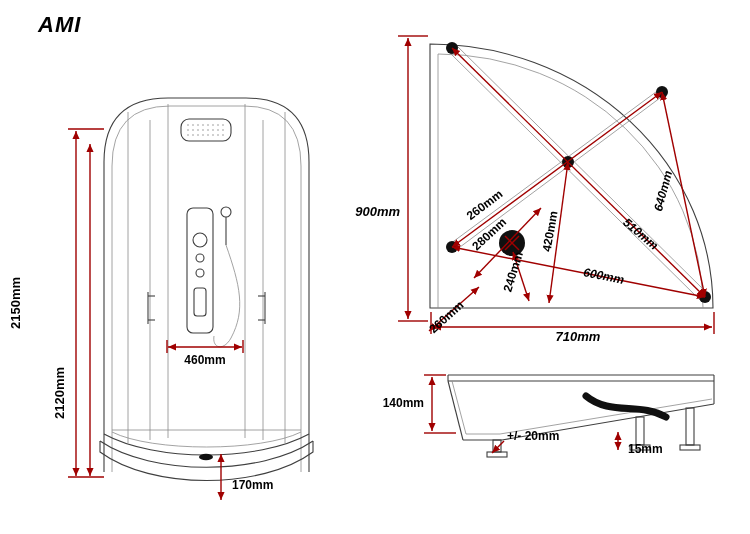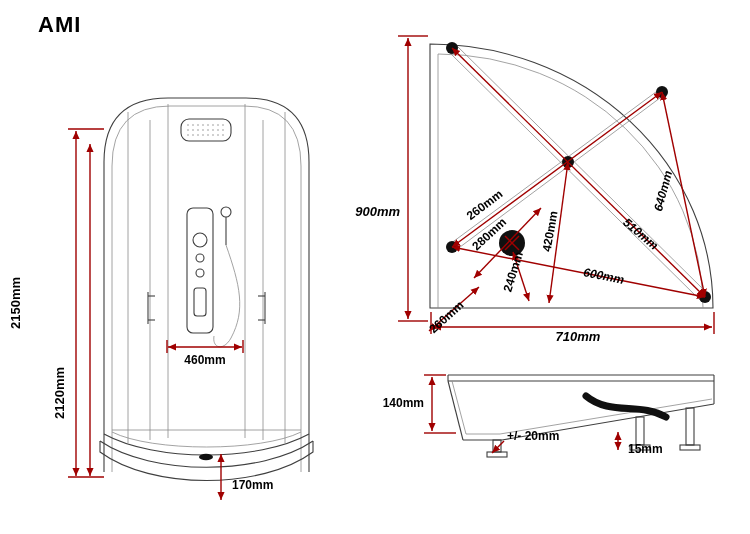--- a/index.html
+++ b/index.html
@@ -1,19 +1,19 @@
 <!DOCTYPE html>
 <html><head>
 <meta charset="utf-8">
 <style>
   html,body{margin:0;padding:0;background:#ffffff;}
   .canvas{position:relative;width:750px;height:534px;background:#ffffff;overflow:hidden;
           font-family:"Liberation Sans",sans-serif;}
   .title{position:absolute;left:38px;top:12px;font-size:22px;font-weight:bold;color:#000;
-         letter-spacing:1px;}
+         letter-spacing:1px;font-style:italic;}
   svg text{font-family:"Liberation Sans",sans-serif;}
   .dimtext{font-size:12px;font-weight:bold;fill:#000;}
   .big{font-size:13px;}
   .it{font-style:italic;}
   .draw{stroke:#3f3f3f;fill:none;stroke-width:1.1;}
   .thin{stroke:#8c8c8c;fill:none;stroke-width:0.8;}
   .dim{stroke:#a00000;stroke-width:1.4;fill:none;}
   .dot{fill:#101010;stroke:none;}
   .blob{stroke:#101010;fill:none;stroke-width:7;stroke-linecap:round;}
 </style>

